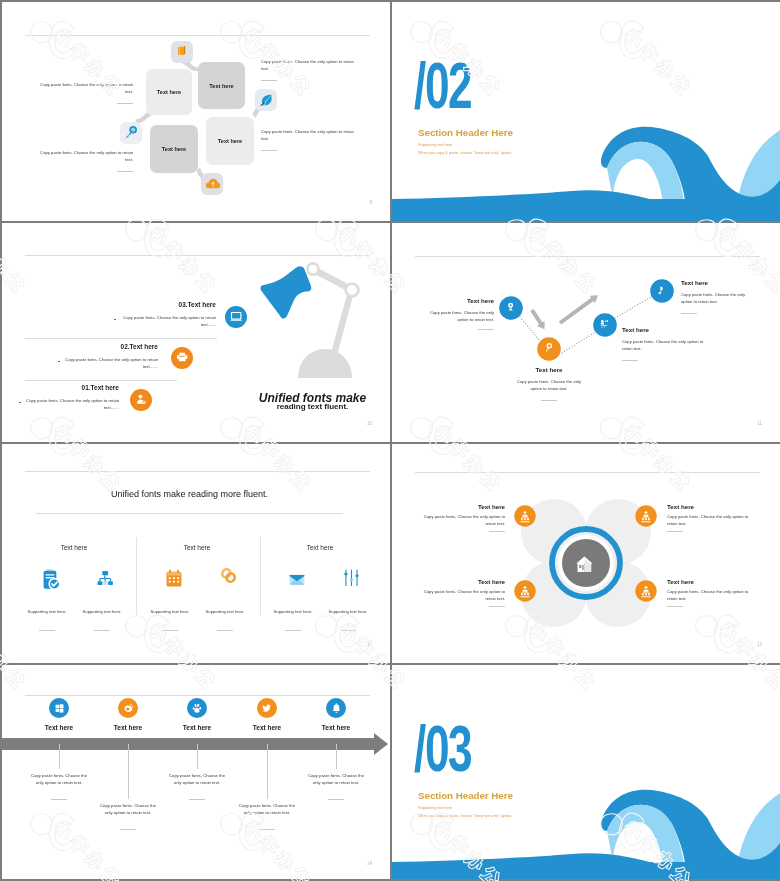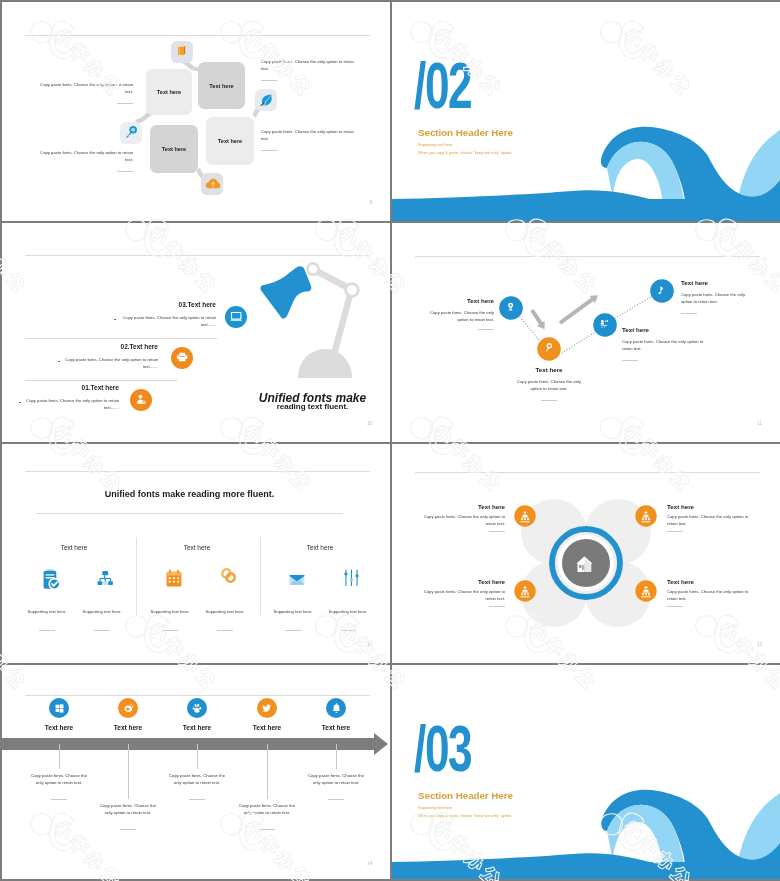--- a/index.html
+++ b/index.html
@@ -21,21 +21,21 @@
 .sec-hd{position:absolute;left:26px;top:125px;font-size:9.8px;font-weight:bold;color:#d9a13c;letter-spacing:-0.05px;}
 .sec-s1{position:absolute;left:26px;top:141px;font-size:3.8px;color:#d9a13c;}
 .sec-s2{position:absolute;left:26px;top:149px;font-size:3.8px;color:#d9a13c;}
 .st-h{position:absolute;font-size:6.5px;font-weight:bold;color:#1d1d1d;text-align:right;}
 .st-b{position:absolute;font-size:4.2px;color:#3b3b3b;text-align:right;line-height:1.62;}
 .bullet{position:absolute;width:1.6px;height:1.6px;background:#555;border-radius:50%;}
 .lamp-t1{position:absolute;left:243px;top:168px;width:135px;text-align:center;font-size:12px;font-weight:bold;color:#1a1a1a;font-style:italic;}
 .lamp-t2{position:absolute;left:243px;top:179px;width:135px;text-align:center;font-size:8px;font-weight:bold;color:#1a1a1a;}
 .n-t{position:absolute;font-size:6.2px;font-weight:bold;color:#1d1d1d;}
 .n-b{position:absolute;font-size:4.2px;color:#3b3b3b;line-height:1.62;}
-.s12-title{position:absolute;left:34px;top:45px;width:307px;text-align:center;font-size:9px;font-weight:bold;color:#1a1a1a;}
+.s12-title{position:absolute;left:34px;top:45px;width:307px;text-align:center;font-size:9px;font-weight:normal;color:#1a1a1a;}
 .col-h{position:absolute;text-align:center;font-size:6.5px;color:#2a2a2a;}
 .cap{position:absolute;text-align:center;font-size:4.2px;color:#3b3b3b;}
 .vsep{position:absolute;width:1px;background:#e2e2e2;}
 .tl-t{position:absolute;text-align:center;font-size:6.5px;font-weight:bold;color:#1a1a1a;}
 .tl-b{position:absolute;text-align:center;font-size:4.25px;color:#3b3b3b;line-height:1.7;}
 .tl-lead{position:absolute;width:1px;background:#c9c9c9;}
 svg{display:block;overflow:visible;}
 .wm{position:absolute;left:0;top:0;width:780px;height:881px;pointer-events:none;z-index:40;}
 </style>
 </head>

